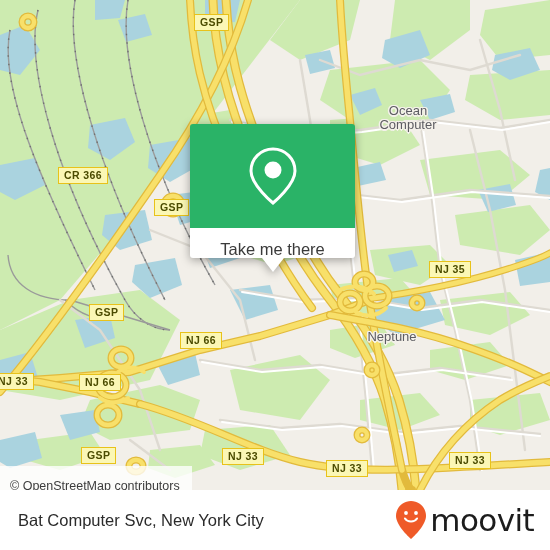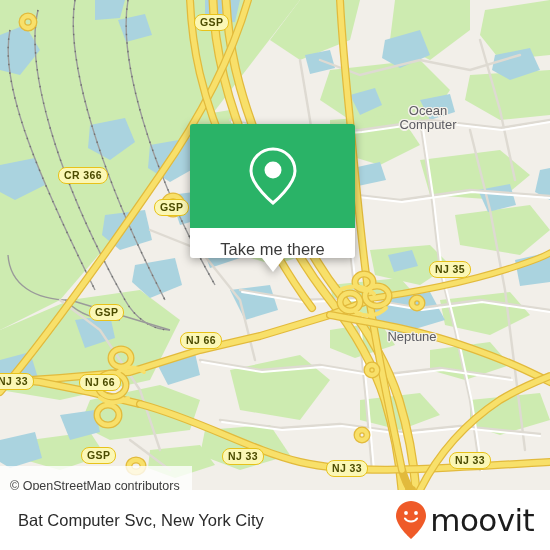--- a/index.html
+++ b/index.html
@@ -15,41 +15,40 @@
     position:absolute;left:0;top:0;width:550px;height:490px;
     background:#f2efe9;overflow:hidden;
   }
   .layer{position:absolute;left:0;top:0;width:550px;height:490px;}
 
   
   .shield{
     position:absolute;
     background:#fbf7b5;
     border:1.6px solid #e8c21a;
-    border-radius:8px;
+    border-radius:0;
     color:#4b4b00;
     font-size:10.5px;
     font-weight:bold;
     letter-spacing:.4px;
     padding:1px 5px 2px 5px;
     line-height:12px;
     white-space:nowrap;
     box-sizing:border-box;
   }
   .placelabel{
     position:absolute;
     color:#5c5c62;
     font-size:13px;
     line-height:14px;
     text-align:center;
     white-space:nowrap;
     text-shadow:
       -1.5px 0 #f4f1ea, 1.5px 0 #f4f1ea, 0 -1.5px #f4f1ea, 0 1.5px #f4f1ea,
       -1px -1px #f4f1ea, 1px 1px #f4f1ea, -1px 1px #f4f1ea, 1px -1px #f4f1ea;
-    margin-left: 20px;
   }
 
   
   #attribution{
     position:absolute;left:0;top:466px;
     height:24px;line-height:24px;
     padding:8px 12px 0 10px;
     background:rgba(255,255,255,.78);
     color:#3c3c3c;
     font-size:12.5px;

